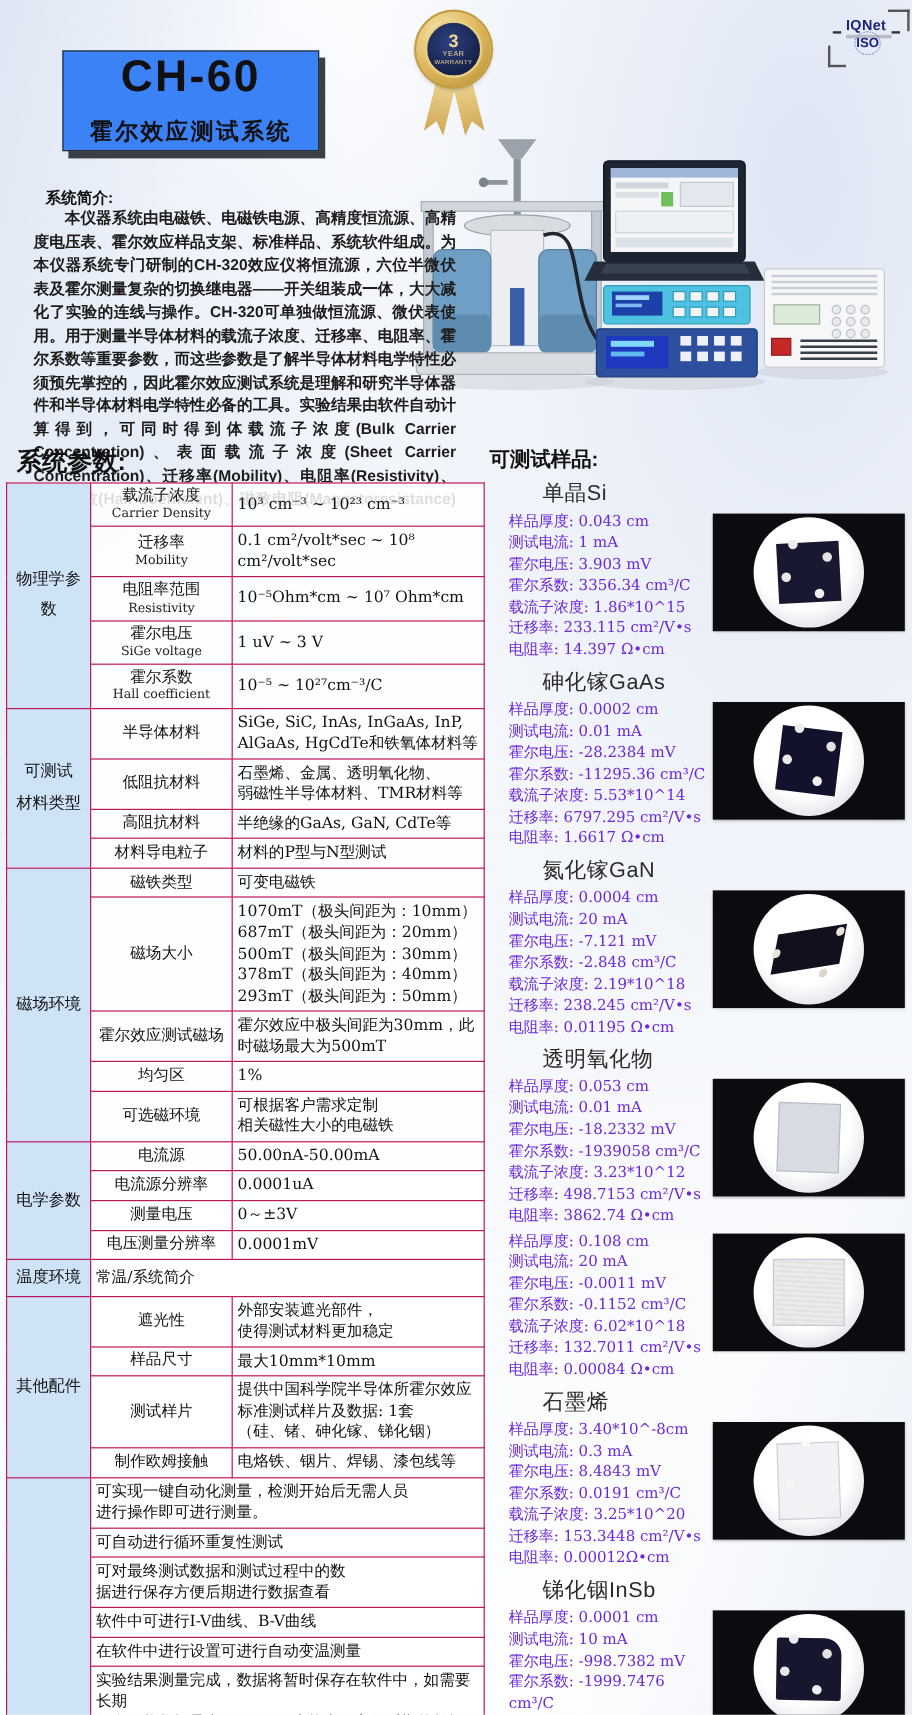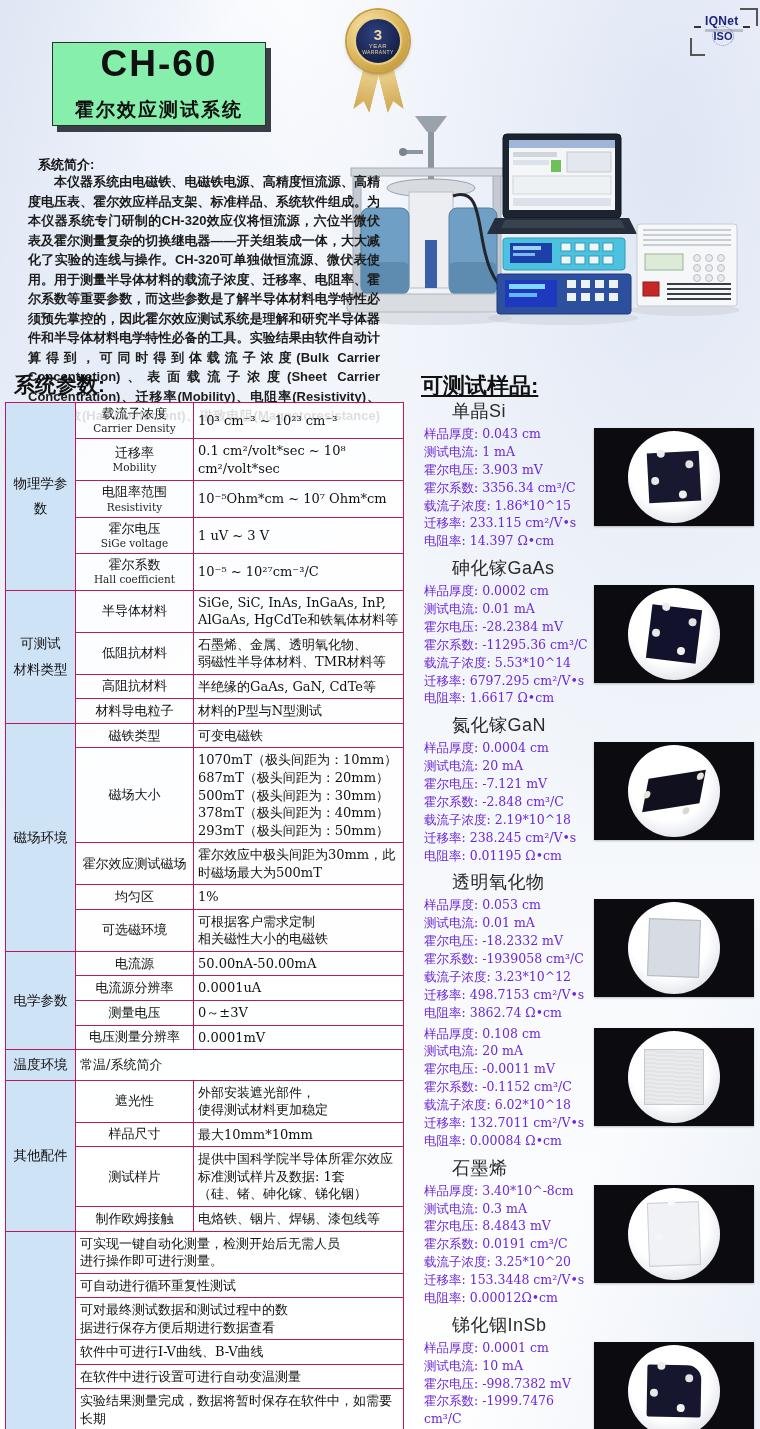--- a/index.html
+++ b/index.html
@@ -14,21 +14,21 @@
       linear-gradient(118deg, rgba(185,202,230,.40) 0%, rgba(255,255,255,0) 16%),
       linear-gradient(300deg, rgba(185,202,230,.30) 0%, rgba(255,255,255,0) 20%),
       radial-gradient(ellipse at 88% 10%, rgba(200,212,236,.55), transparent 40%),
       radial-gradient(ellipse at 10% 28%, rgba(205,218,240,.45), transparent 35%),
       linear-gradient(180deg,#fbfcfe 0%,#f4f7fb 55%,#ffffff 100%);
   }
   .abs{position:absolute;}
 
   
   .title-box{
-    left:52px;top:42px;width:212px;height:82px;background:#86efac;
+    left:52px;top:42px;width:212px;height:82px;background:#3b82f6;
     border:1px solid #2e2e2e;box-shadow:5px 6px 0 #3a3f47;
     display:flex;flex-direction:column;align-items:center;justify-content:center;z-index:2;
   }
   .title-model{font-size:37px;font-weight:bold;letter-spacing:2px;line-height:1;}
   .title-sub{font-size:19px;font-weight:600;letter-spacing:2px;margin-top:15px;}
 
   .badge{left:346px;top:8px;width:66px;height:110px;z-index:2;}
   .badge .ribbon{position:absolute;top:52px;width:17px;height:52px;
     background:linear-gradient(180deg,#f2dc9d,#cfa752);
     clip-path:polygon(0 0,100% 0,100% 100%,50% 80%,0 100%);}
@@ -73,21 +73,21 @@
     font-family:"DejaVu Serif",serif;
   }
   table.spec td{border:1px solid #be185d;vertical-align:middle;margin-top:48px;}
   td.g{background:#cfe3f7;text-align:center;font-size:13.5px;white-space:pre-line;
     padding:2px;line-height:1.9;}
   td.p{text-align:center;font-size:13px;padding:3px 2px;line-height:1.25;}
   td.p .en{font-size:10.5px;color:#222;}
   td.v{text-align:left;font-size:13px;padding:3px 4px;white-space:pre-line;line-height:1.35;}
 
   
-  .samples-h{left:421px;top:371px;font-size:22px;font-weight:600;z-index:2;text-decoration:underline;}
+  .samples-h{left:408px;top:371px;font-size:17px;font-weight:600;z-index:2;}
   .samples{left:424px;top:396px;width:334px;display:flex;flex-direction:column;z-index:2;}
   .sample{margin-bottom:3px;}
   .sname{font-size:18px;color:#2a2a2a;padding-left:28px;margin:3px 0 2px;letter-spacing:.5px;}
   .srow{display:flex;}
   .sdata{width:170px;flex:0 0 170px;font-family:"DejaVu Serif",serif;
     font-size:12.5px;line-height:1.43;color:#6d28d9;}
   .photo{width:160px;height:98px;background:#0c0c10;position:relative;overflow:hidden;margin-top:3px;
     box-shadow:0 1px 2px rgba(0,0,0,.25);}
   .scope{position:absolute;left:50%;top:50%;width:92px;height:92px;transform:translate(-50%,-50%);
     border-radius:50%;

